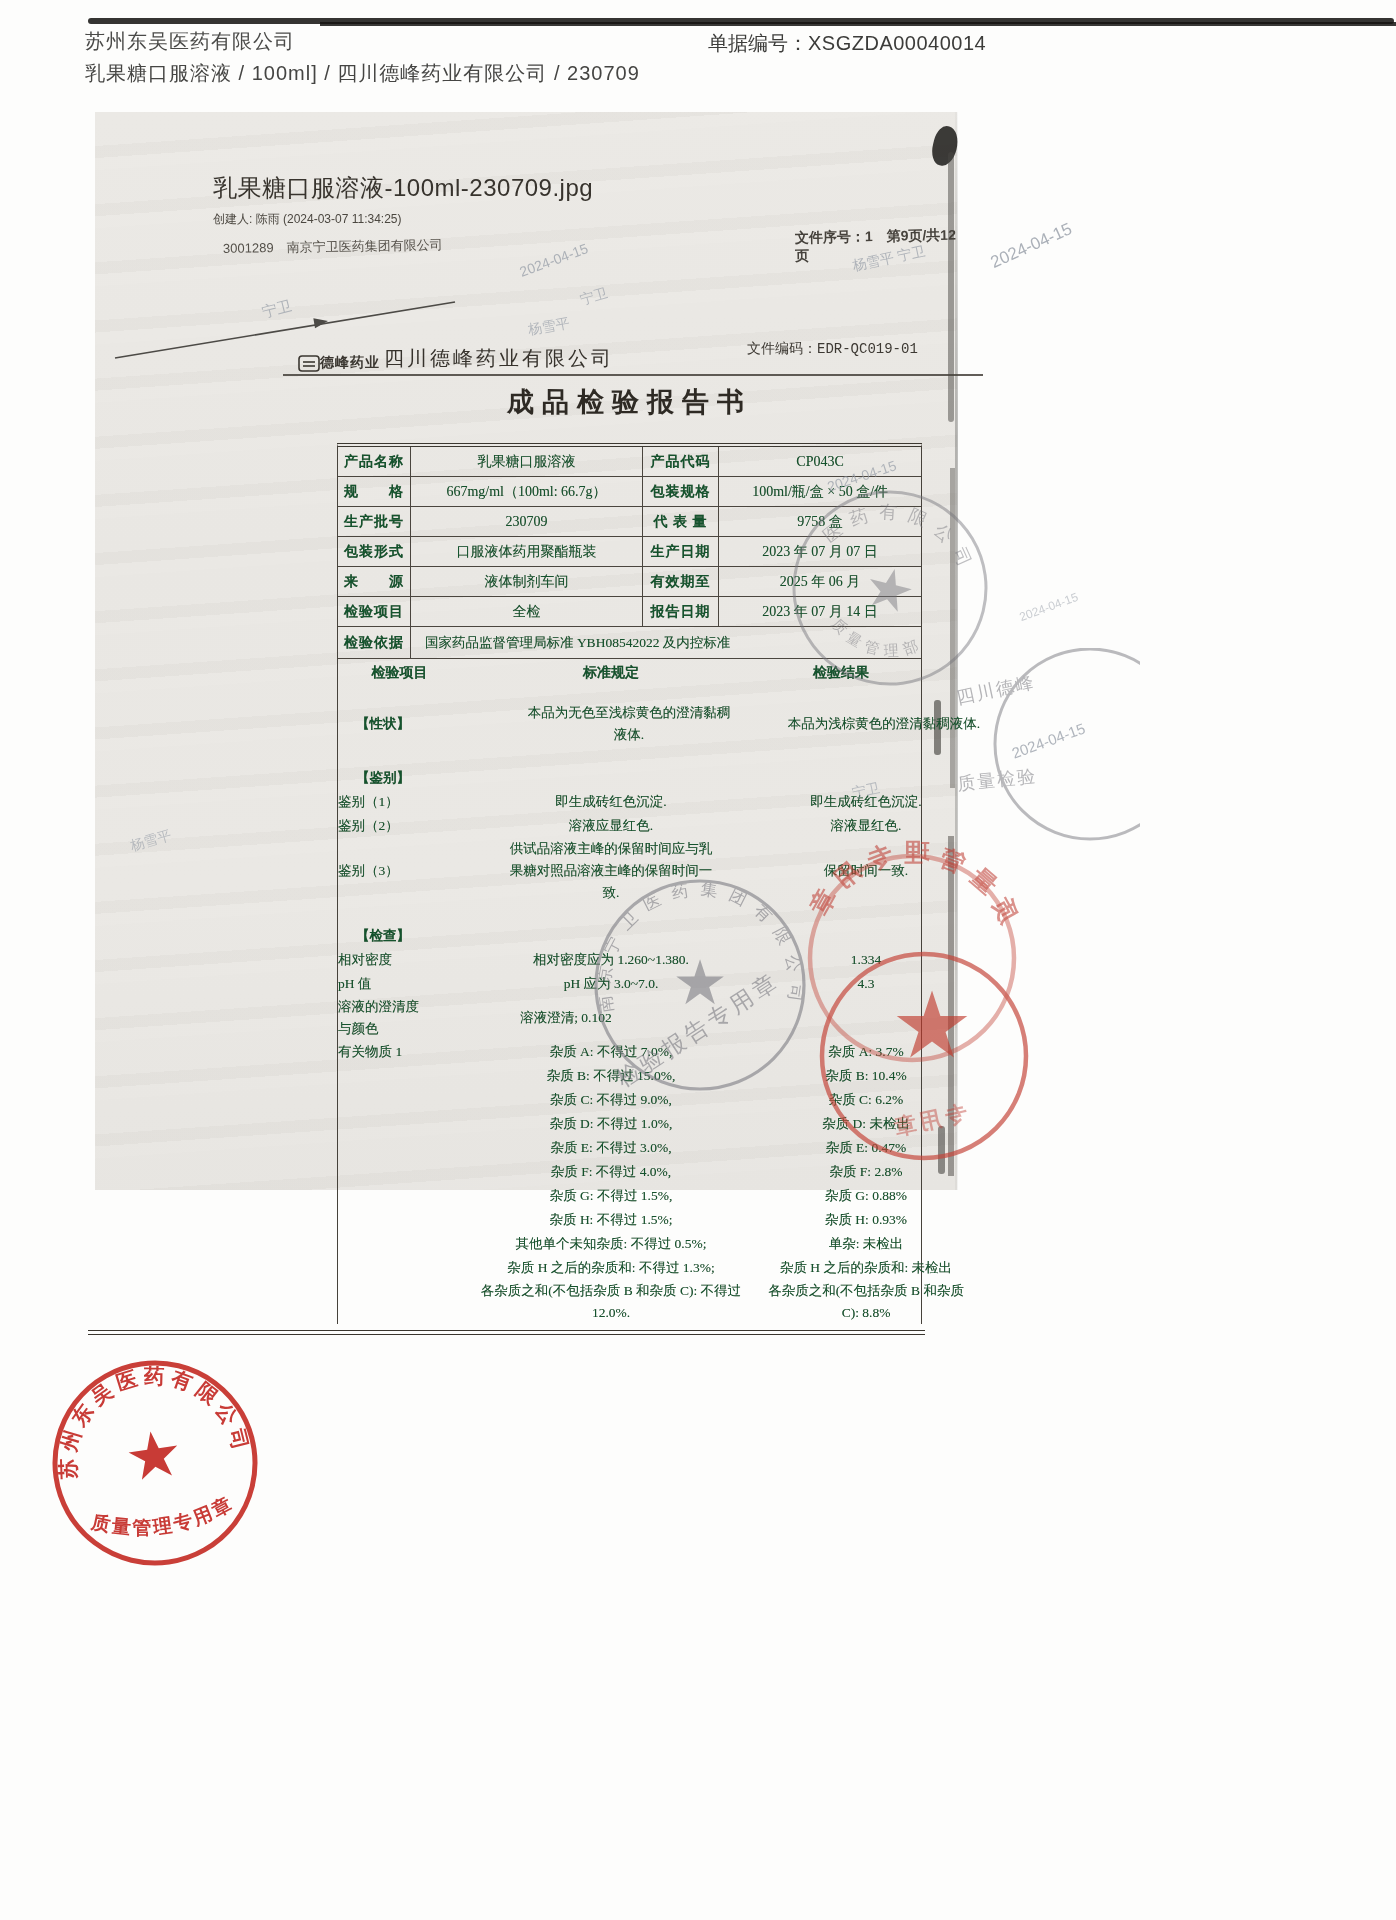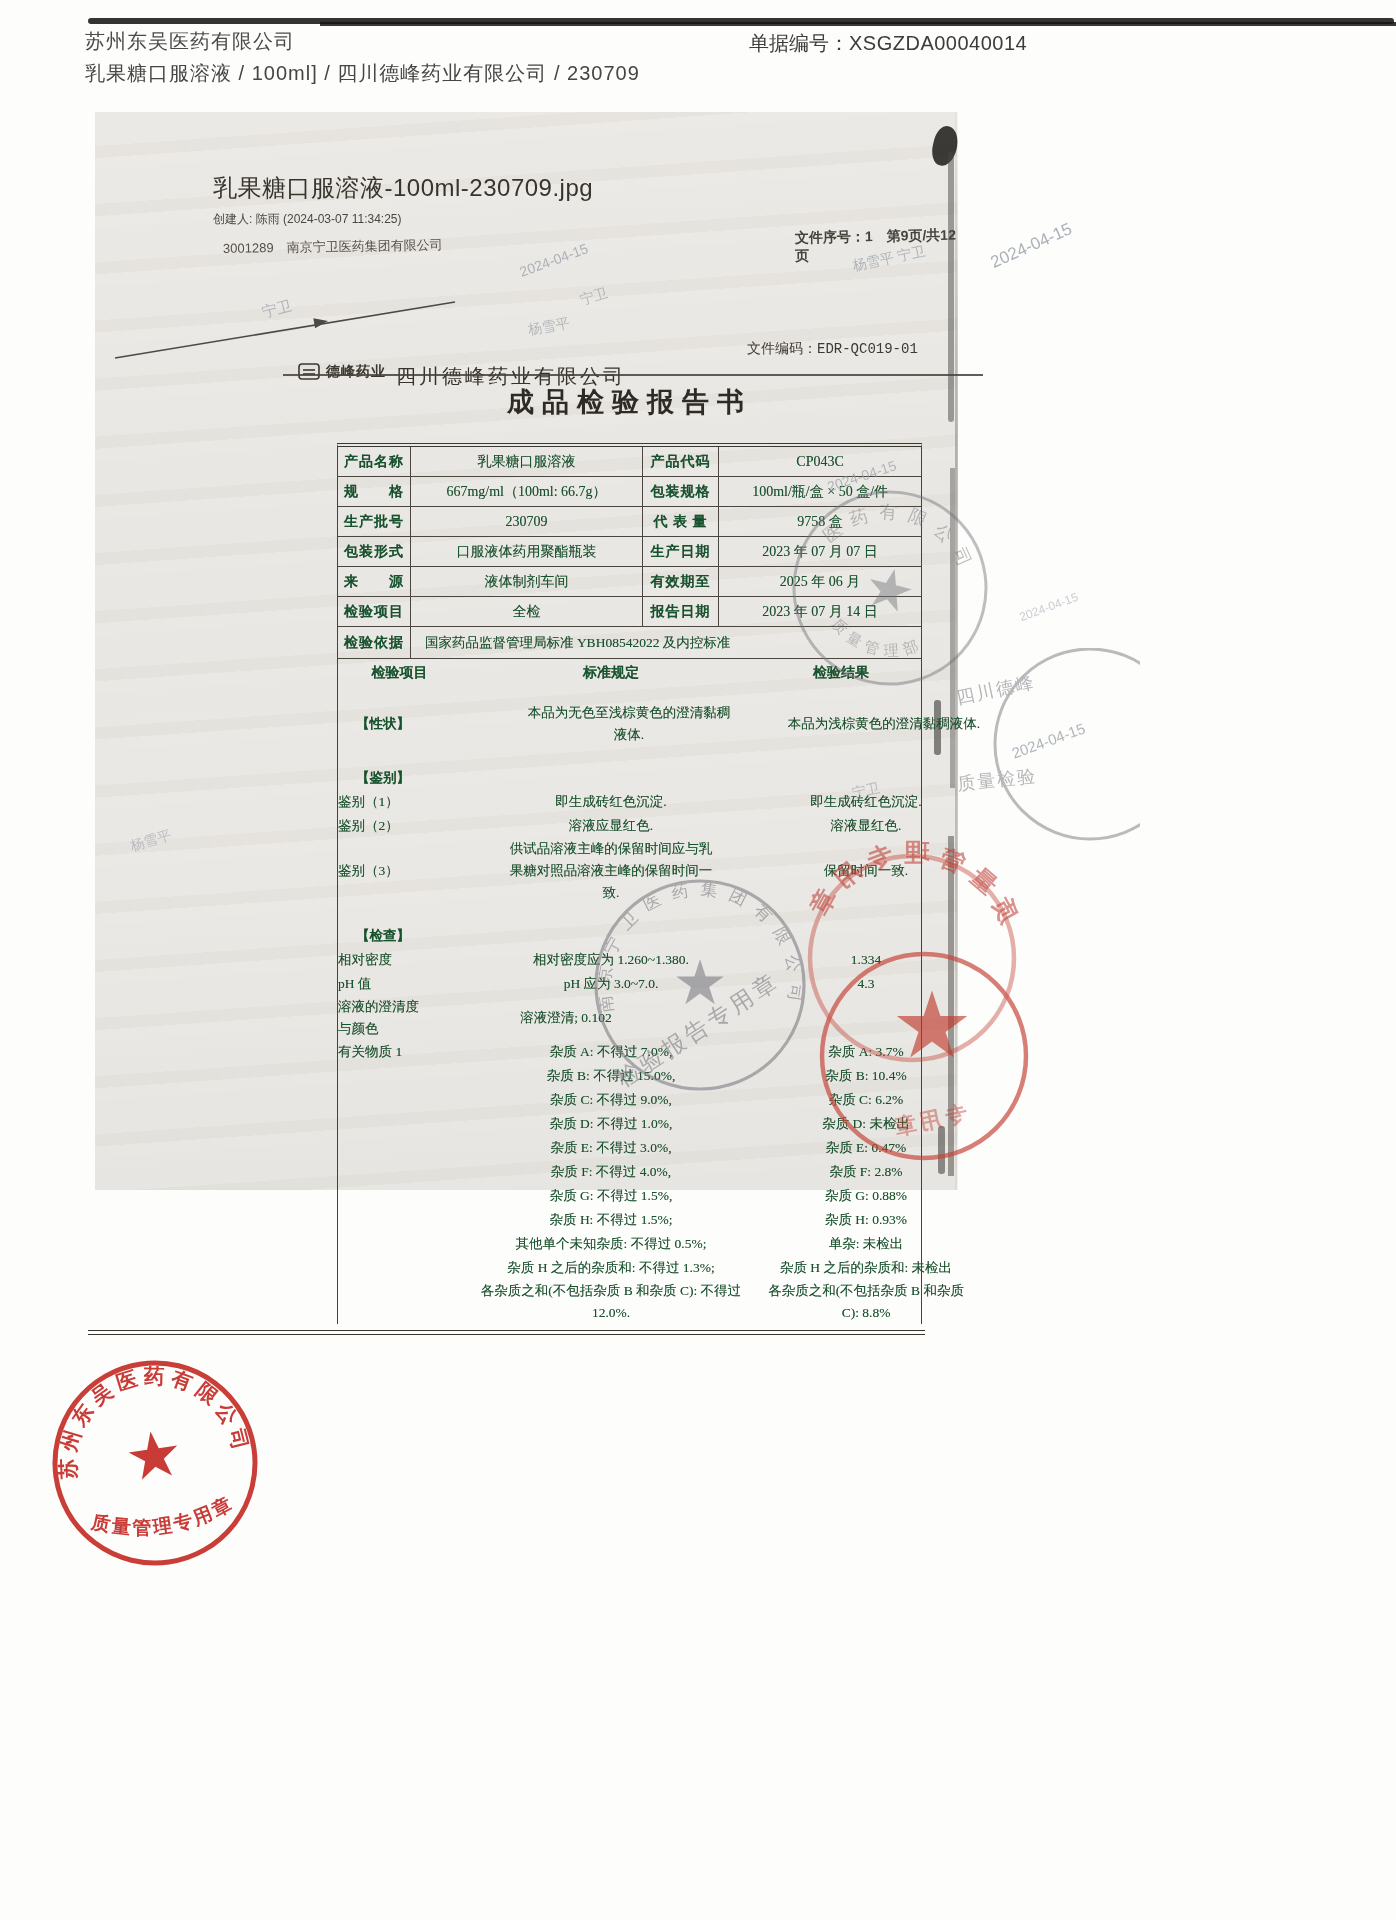--- a/index.html
+++ b/index.html
@@ -3,21 +3,21 @@
 <meta charset="utf-8">
 <style>
   html,body{margin:0;padding:0;background:#ffffff;}
   .page{position:relative;width:1396px;height:1920px;background:#fdfdfc;overflow:hidden;
         font-family:"Liberation Sans",sans-serif;color:#3d3d3d;}
   .abs{position:absolute;}
 
   
   .hdr-company{left:85px;top:28px;font-size:20px;color:#4a4a48;letter-spacing:1px;}
   .hdr-product{left:85px;top:60px;font-size:20px;color:#454543;letter-spacing:1px;}
-  .hdr-docno{left:708px;top:30px;font-size:20px;color:#3c3c3a;margin-left:41px;}
+  .hdr-docno{left:708px;top:30px;font-size:20px;color:#3c3c3a;}
   .hdr-docno b{font-weight:500;letter-spacing:.5px;}
 
   
   .scan-paper{left:95px;top:112px;width:862px;height:1078px;
      background:linear-gradient(178deg,#ebe9e5 0%,#e9e7e3 40%,#eae8e4 70%,#e7e5e1 100%);}
   .scan-streaks{left:95px;top:112px;width:862px;height:1078px;pointer-events:none;
      background:repeating-linear-gradient(176deg,rgba(255,255,255,0) 0 34px,rgba(120,112,100,.045) 34px 46px,rgba(255,255,255,.05) 46px 58px);}
   .scan-edge{left:955px;top:112px;width:3px;height:1078px;
      background:linear-gradient(rgba(120,120,118,.05),rgba(110,110,108,.45) 30%,rgba(110,110,108,.35) 70%,rgba(120,120,118,.08));}
 
@@ -33,21 +33,21 @@
 
   
   .doc{left:95px;top:112px;width:862px;height:1078px;color:#413d37;}
   .doc .abs{position:absolute;}
   .file-title{left:118px;top:60px;font-size:24px;color:#37332d;letter-spacing:.5px;}
   .creator{left:118px;top:99px;font-size:12px;color:#4b4740;}
   .orgline{left:128px;top:126px;font-size:13px;color:#55514a;transform:rotate(-1deg);}
   .fileseq{left:700px;top:116px;font-size:14px;color:#46423c;font-weight:600;transform:rotate(-1deg);}
 
   
-  .rep-head{left:203px;top:251px;display:flex;align-items:flex-start;gap:6px;}
+  .rep-head{left:203px;top:233px;display:flex;align-items:flex-end;gap:0;}
   .logo-txt{font-size:14px;font-weight:700;color:#3b3731;letter-spacing:1px;font-family:"Liberation Sans",sans-serif;}
   .rep-co{font-size:20px;font-family:Liberation Sans, sans-serif;color:#36322c;letter-spacing:3px;margin-left:4px;}
   .doc-code{left:652px;top:228px;font-size:14px;font-family:Liberation Mono, monospace;color:#3d3933;}
   .head-rule{left:188px;top:262px;width:700px;height:2px;background:#45413b;opacity:.85;}
   .rep-title{left:242px;top:272px;width:585px;text-align:center;font-size:27px;font-weight:700;
      font-family:"Liberation Serif",serif;color:#2e2a24;letter-spacing:8px;}
 
   
   .report{left:242px;top:331px;width:585px;font-family:"Liberation Serif",serif;color:#14532d;
      text-shadow:0 0 .5px rgba(70,62,50,.45);}

